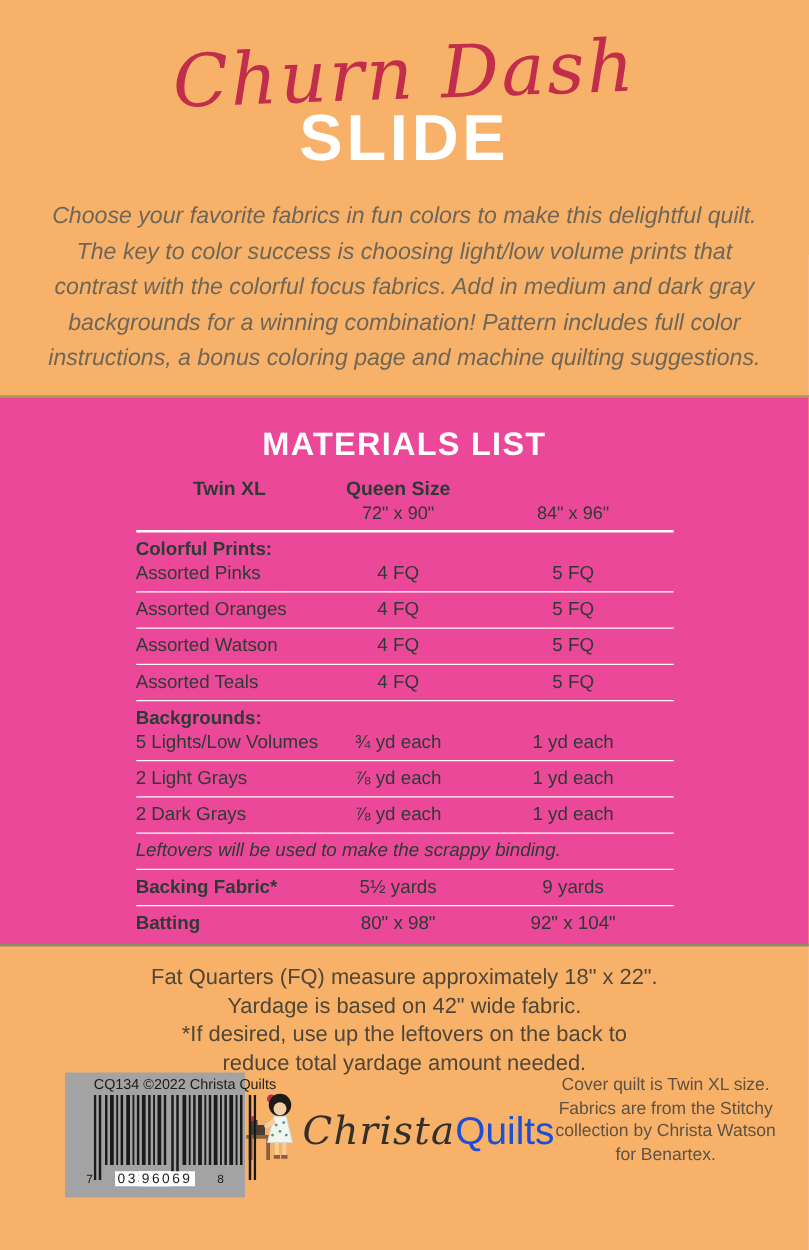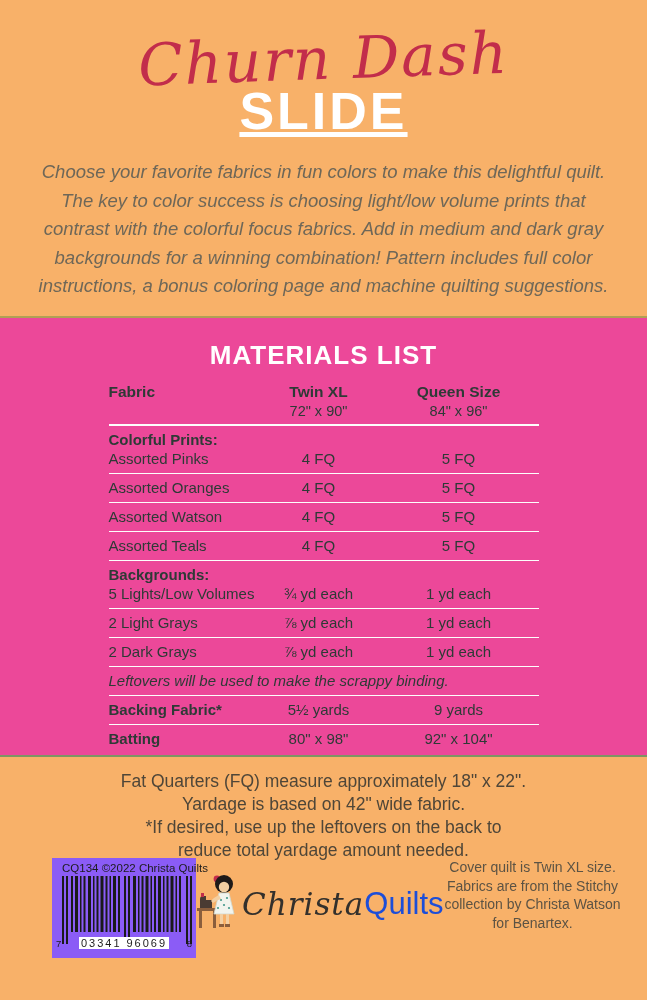--- a/index.html
+++ b/index.html
@@ -28,21 +28,20 @@
     transform: rotate(-2deg);
   }
   .title-main {
     font-size: 52px;
     font-weight: 800;
     letter-spacing: 3px;
     line-height: 50px;
     text-align: center;
     color: #FFFFFF;
     margin-top: -6px;
-    text-decoration: underline;
   }
   .intro {
     margin: 22px auto 0;
     width: 580px;
     font-style: italic;
     font-size: 18.5px;
     line-height: 28.5px;
     text-align: center;
     color: #6E6758;
   }
@@ -92,24 +91,24 @@
 
   
   .footer {
     position: absolute;
     left: 0; right: 0; top: 858px;
     display: flex;
     align-items: flex-start;
     padding: 0 30px 0 52px;
   }
   .barcode-box {
-    background: #8b5cf6;
+    background: #a3a3a3;
     width: 144px;
     height: 100px;
-    padding: 4px 10px 3px;
+    padding: 4px 23px 3px;
     flex: 0 0 auto;
   }
   .bc-label {
     font-size: 11.5px;
     color: #1c1c1c;
     text-align: center;
     white-space: nowrap;
     margin-bottom: 2px;
   }
   .bc-bars { position: relative; height: 72px; }
@@ -165,21 +164,20 @@
     <p class="intro">Choose your favorite fabrics in fun colors to make this delightful quilt. The key to color success is choosing light/low volume prints that contrast with the colorful focus fabrics. Add in medium and dark gray backgrounds for a winning combination! Pattern includes full color instructions, a bonus coloring page and machine quilting suggestions.</p>
   </div>
 
   <div class="materials-zone">
     <div class="materials-title">MATERIALS LIST</div>
 
     <div class="mtable">
 
       <div class="mhead">
         <div class="cells">
-          <span class="c1 hlabel">Fabric</span>
           <span class="c2 hlabel">Twin XL</span>
           <span class="c3 hlabel">Queen Size</span>
         </div>
         <div class="cells hsub">
           <span class="c1"></span>
           <span class="c2">72" x 90"</span>
           <span class="c3">84" x 96"</span>
         </div>
       </div>
 

